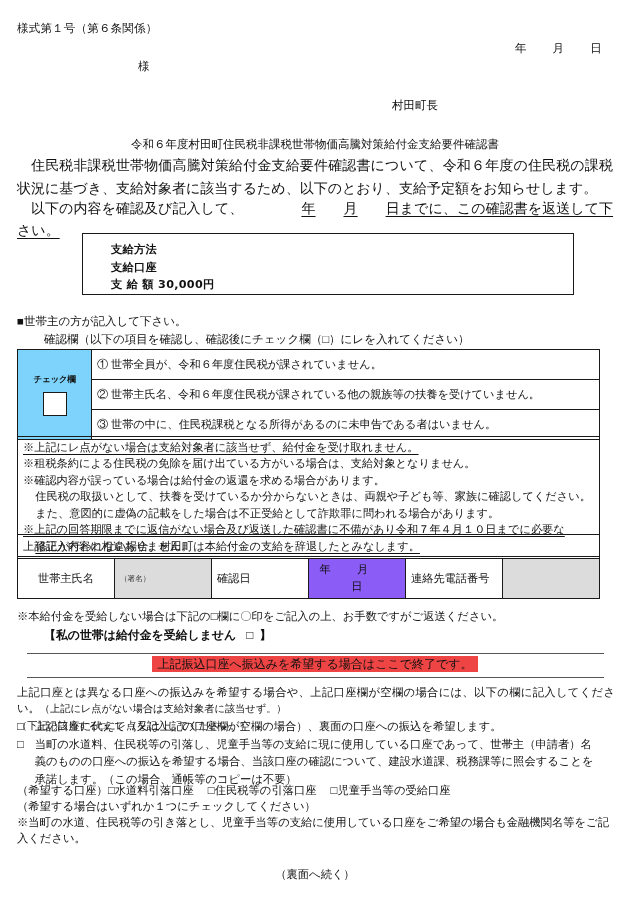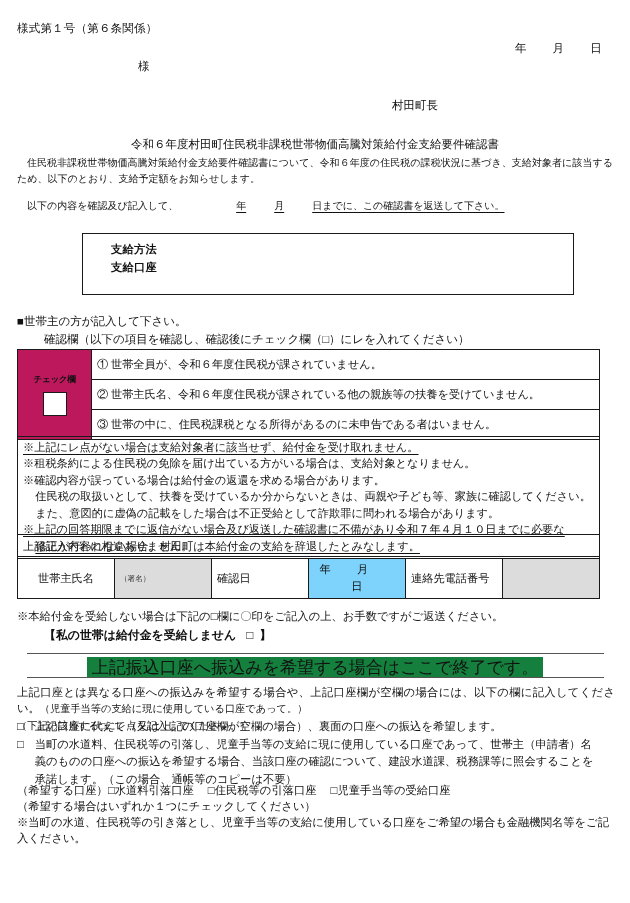--- a/index.html
+++ b/index.html
@@ -19,21 +19,21 @@
   .formno{position:absolute;left:17px;top:20px;font-size:11.5px;letter-spacing:.2px;}
   .dateline{position:absolute;right:28px;top:40px;font-size:11.5px;letter-spacing:.2px;}
   .dateline span{display:inline-block;}
   .d-y{margin-right:26px;}
   .d-m{margin-right:26px;}
   .addressee{position:absolute;left:138px;top:58px;font-size:11.5px;}
   .issuer{position:absolute;left:392px;top:97px;font-size:11.5px;}
 
   
   .title{position:absolute;left:0;top:136px;width:630px;text-align:center;font-size:11.5px;}
-  .para{position:absolute;left:17px;width:596px;font-size:10px;text-align:justify;}
+  .para{position:absolute;left:17px;width:596px;font-size:14px;text-align:justify;}
   .p1{top:155px;text-indent:1em;line-height:1.62;}
   .p2{top:198px;text-indent:1em;}
   .uline{text-decoration:underline;text-underline-offset:2.5px;}
   .gap{display:inline-block;width:58px;}
   .gap2{display:inline-block;width:28px;}
 
   
   .paybox{
     position:absolute;left:82px;top:233px;width:492px;height:62px;
     border:1.6px solid #1a1a1a;
@@ -45,21 +45,21 @@
 
   
   .sechead{position:absolute;left:17px;top:313px;font-size:11.5px;}
   .subhead{position:absolute;left:44px;top:331px;font-size:11.5px;}
 
   
   .tbl{position:absolute;left:17px;width:583px;border-collapse:collapse;table-layout:fixed;}
   .tbl td{border:1.3px solid #1a1a1a;font-size:11.2px;padding:2px 5px;vertical-align:middle;}
   .t-check{top:349px;}
   .cell-chk{
-    width:63px;background:#be185d;text-align:center;vertical-align:top;padding-top:5px;
+    width:63px;background:#7dd3fc;text-align:center;vertical-align:top;padding-top:5px;
   }
   .chk-label{
     font-family:"DejaVu Sans","Liberation Sans",sans-serif;
     font-size:8.6px;letter-spacing:-.4px;display:block;margin-bottom:6px;font-weight:bold;
   }
   .chk-square{
     width:22px;height:22px;border:1.9px solid #1a1a1a;background:#fff;margin:0 auto;
   }
   .item{height:25px;}
 
@@ -70,37 +70,37 @@
   .indent1{padding-left:1.1em;}
 
   
   .t-sign{top:534px;}
   .declrow td{height:19px;}
   .sigrow td{height:28px;}
   .c-name{width:79px;text-align:center;}
   .c-sign{width:129px;background:#dcdcdc;vertical-align:top;}
   .c-sign .sub{font-size:7.6px;color:#333;display:block;margin-top:1px;}
   .c-date{width:50px;text-align:left;}
-  .c-dinput{width:140px;background:#7dd3fc;text-align:center;letter-spacing:.3px;}
+  .c-dinput{width:140px;background:#8b5cf6;text-align:center;letter-spacing:.3px;}
   .c-dinput .sp{display:inline-block;width:26px;}
   .c-tel{width:92px;text-align:left;}
   .c-telinput{background:#dcdcdc;}
 
   
   .note1{position:absolute;left:17px;top:608px;font-size:11.3px;}
   .note2{position:absolute;left:44px;top:626px;font-size:11.9px;font-weight:bold;
          font-family:"Liberation Serif","DejaVu Serif",serif;}
   .note2 .box{display:inline-block;margin:0 6px 0 10px;}
 
   
   .rule{position:absolute;left:27px;width:577px;height:0;border-top:1.1px solid #555;}
   .rule-a{top:653px;}
   .rule-b{top:677px;}
   .banner{position:absolute;left:0;top:655px;width:630px;text-align:center;}
-  .banner span{background:#15803d;font-size:17px;padding:1px 5px;}
+  .banner span{background:#ef4444;font-size:12px;padding:1px 5px;}
 
   
   .low{position:absolute;left:17px;width:598px;font-size:11.3px;}
   .l1{top:684px;line-height:1.42;text-align:justify;}
   .sm{font-size:10.2px;}
   .l2{top:718px;}
   .ck{display:inline-block;width:12px;}
   .hang{padding-left:0;}
   .hang .body{display:inline-block;width:563px;vertical-align:top;}
   .l-opt{top:782px;}
@@ -127,20 +127,21 @@
 
   <div class="para p1">住民税非課税世帯物価高騰対策給付金支給要件確認書について、令和６年度の住民税の課税状況に基づき、支給対象者に該当するため、以下のとおり、支給予定額をお知らせします。</div>
 
   <div class="para p2">
     <span>以下の内容を確認及び記入して、</span><span class="uline"><span class="gap"></span><span>年</span><span class="gap2"></span><span>月</span><span class="gap2"></span><span>日までに、この確認書を返送して下さい。</span></span>
   </div>
 
   <div class="paybox">
     <div>支給方法</div>
     <div>支給口座</div>
+    <div>支 給 額  30,000円</div>
   </div>
 
   <div class="sechead">■世帯主の方が記入して下さい。</div>
   <div class="subhead">確認欄（以下の項目を確認し、確認後にチェック欄（□）にレを入れてください）</div>
 
   <table class="tbl t-check">
     <tbody>
         <tr>
       <td class="cell-chk" rowspan="3">
         <span class="chk-label">チェック欄</span>
@@ -198,35 +199,36 @@
     <span>【私の世帯は給付金を受給しません</span><span class="box">□</span><span>】</span>
   </div>
 
   <div class="rule rule-a"></div>
   <div class="banner">
     <span>上記振込口座へ振込みを希望する場合はここで終了です。</span>
   </div>
   <div class="rule rule-b"></div>
 
   <div class="low l1">
-    <span>上記口座とは異なる口座への振込みを希望する場合や、上記口座欄が空欄の場合には、以下の欄に記入してください。</span><span class="sm">（児童手当等の支給に現に使用している口座であって。）</span><br>
+    <span>上記口座とは異なる口座への振込みを希望する場合や、上記口座欄が空欄の場合には、以下の欄に記入してください。</span><span class="sm">（上記にレ点がない場合は支給対象者に該当せず。）</span><br>
     <span class="sm">（下記の該当する□にレ点を記入してください。）</span>
   </div>
 
   <div class="low l-opt">
     <span>（希望する口座）</span><span class="o">□水道料引落口座</span><span class="o">□住民税等の引落口座</span><span>□児童手当等の受給口座</span>
   </div>
 
   <div class="low l2">
     <div class="hang">
       <span class="ck">□</span>&nbsp;&nbsp;<span>上記口座に代えて（又は上記の口座欄が空欄の場合）、裏面の口座への振込を希望します。</span>
     </div>
     <div class="hang">
       <span class="ck">□</span>&nbsp;&nbsp;<span class="body">当町の水道料、住民税等の引落し、児童手当等の支給に現に使用している口座であって、世帯主（申請者）名義のものの口座への振込を希望する場合、当該口座の確認について、建設水道課、税務課等に照会することを承諾します。（この場合、通帳等のコピーは不要）</span>
     </div>
   </div>
 
   <div class="low l-sub">（希望する場合はいずれか１つにチェックしてください）</div>
 
   <div class="low l-last">※当町の水道、住民税等の引き落とし、児童手当等の支給に使用している口座をご希望の場合も金融機関名等をご記入ください。</div>
 
+  <div class="tsuzuku">（裏面へ続く）</div>
 
 </div>
 
 </body></html>

